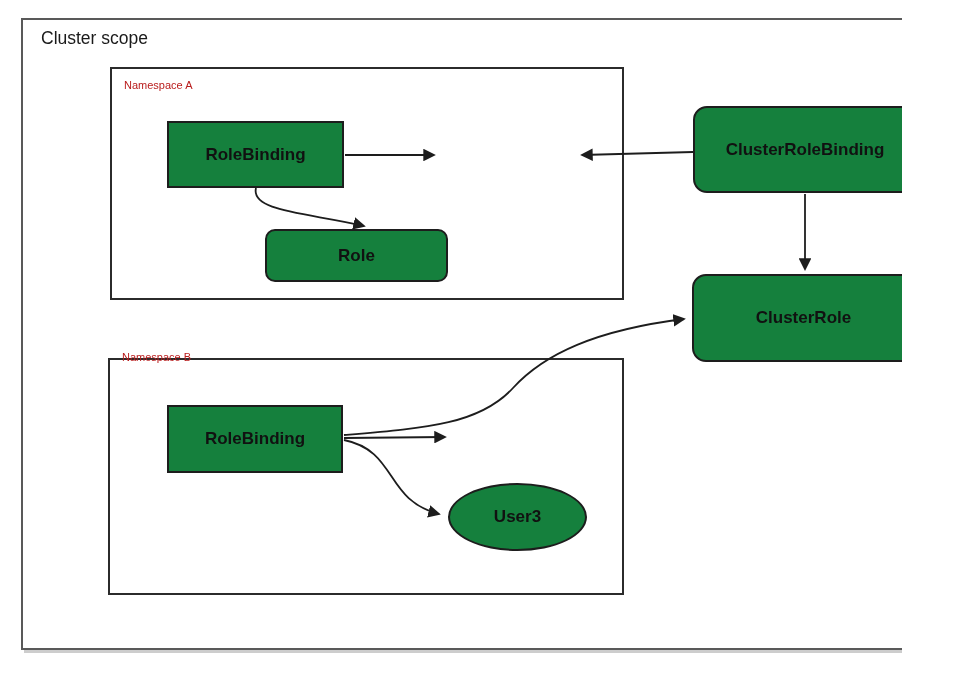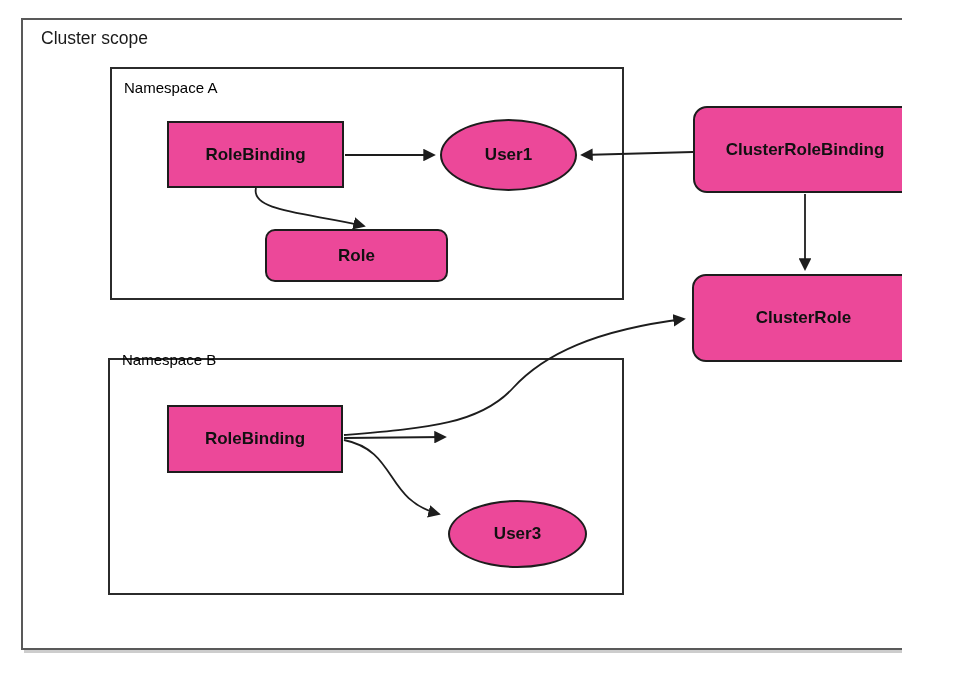--- a/index.html
+++ b/index.html
@@ -25,44 +25,44 @@
     font-size: 17.5px; font-weight: 400; color: #1a1a1a;
     white-space: nowrap;
   }
   .ns-box {
     border: 2px solid #2b2b2b;
     background: transparent;
   }
   .ns-a { left: 110px; top: 67px; width: 514px; height: 233px; }
   .ns-b { left: 108px; top: 358px; width: 516px; height: 237px; }
   .ns-label {
-    font-size: 15px; font-weight: 400; color: #000000; white-space: nowrap;
+    font-size: 11px; font-weight: 400; color: #b91c1c; white-space: nowrap;
   }
   .ns-a-label { left: 124px; top: 79px; }
   .ns-b-label { left: 122px; top: 351px; }
 
   .node {
     display: flex; align-items: center; justify-content: center;
     border: 2px solid #1d1d1d;
-    background: #ec4899;
+    background: #15803d;
     font-size: 17px; font-weight: 700; color: #111111;
     text-align: center; white-space: nowrap;
   }
   .rect-node { border-radius: 0; }
   .round-node { border-radius: 12px; }
   .ellipse-node { border-radius: 50%; }
 
   .rb-a { left: 167px; top: 121px; width: 177px; height: 67px; }
   .user1 { left: 440px; top: 119px; width: 137px; height: 72px; }
   .role { left: 265px; top: 229px; width: 183px; height: 53px; border-radius: 10px; }
   .crb { left: 693px; top: 106px; width: 224px; height: 87px; border-radius: 14px; }
   .crole { left: 692px; top: 274px; width: 223px; height: 88px; border-radius: 14px; }
   .rb-b { left: 167px; top: 405px; width: 176px; height: 68px; }
   .user2 { left: 450px; top: 402px; width: 137px; height: 71px; }
-  .user3 { left: 448px; top: 500px; width: 139px; height: 68px; text-align: right; }
+  .user3 { left: 448px; top: 483px; width: 139px; height: 68px; text-align: right; }
 
   svg.arrows {
     position: absolute; left: 0; top: 0;
     width: 978px; height: 674px;
     pointer-events: none;
   }
   svg.arrows path.edge {
     fill: none;
     stroke: #1d1d1d;
     stroke-width: 1.8;
@@ -93,23 +93,20 @@
     <path class="edge" marker-end="url(#ah)" d="M 693 152 L 582 155"></path>
     <path class="edge" marker-end="url(#ah)" d="M 805 194 L 805 269"></path>
     <path class="edge" marker-end="url(#ah)" d="M 344 438 L 445 437"></path>
     <path class="edge" marker-end="url(#ah)" d="M 344 440 C 398 451, 384 500, 439 514"></path>
     <path class="edge" marker-end="url(#ah)" d="M 344 435 C 428 428, 480 424, 513 388 C 544 354, 596 330, 684 319"></path>
   </svg>
 
   <div class="abs node rect-node rb-a">
     <span>RoleBinding</span>
   </div>
-  <div class="abs node ellipse-node user1">
-    <span>User1</span>
-  </div>
   <div class="abs node round-node crb">
     <span>ClusterRoleBinding</span>
   </div>
 
   <div class="abs node role">
     <span>Role</span>
   </div>
   <div class="abs node round-node crole">
     <span>ClusterRole</span>
   </div>

